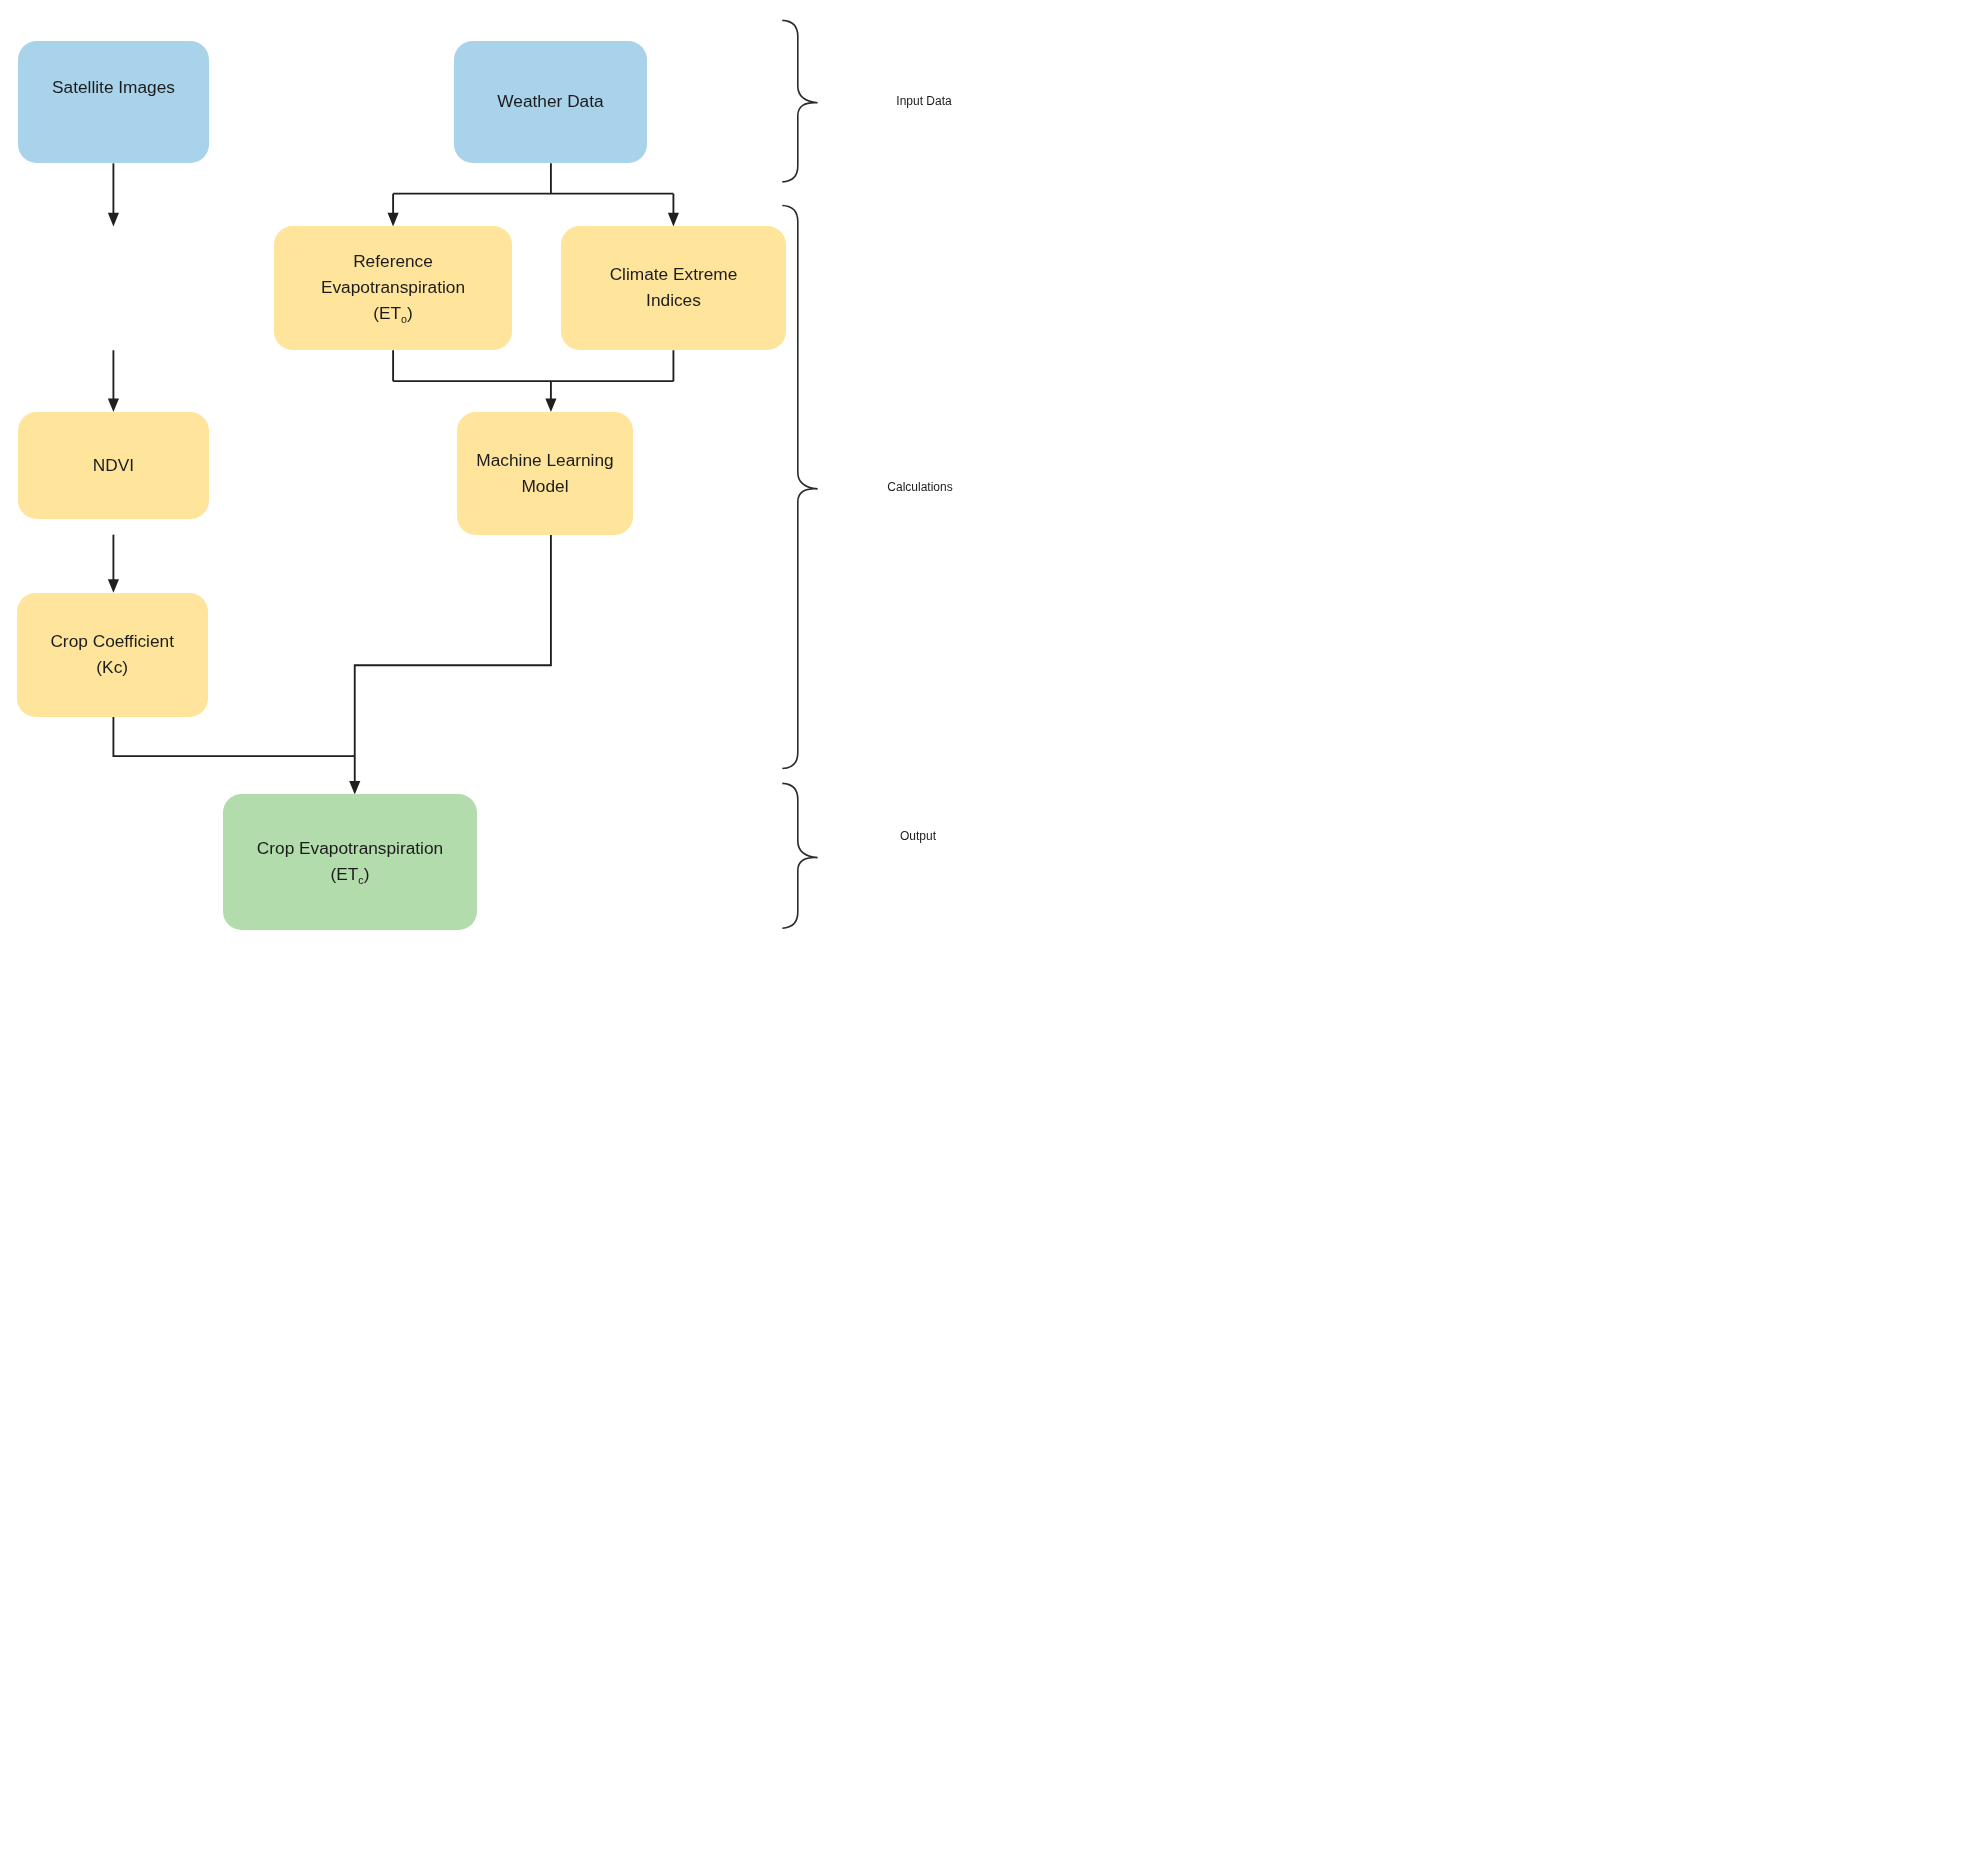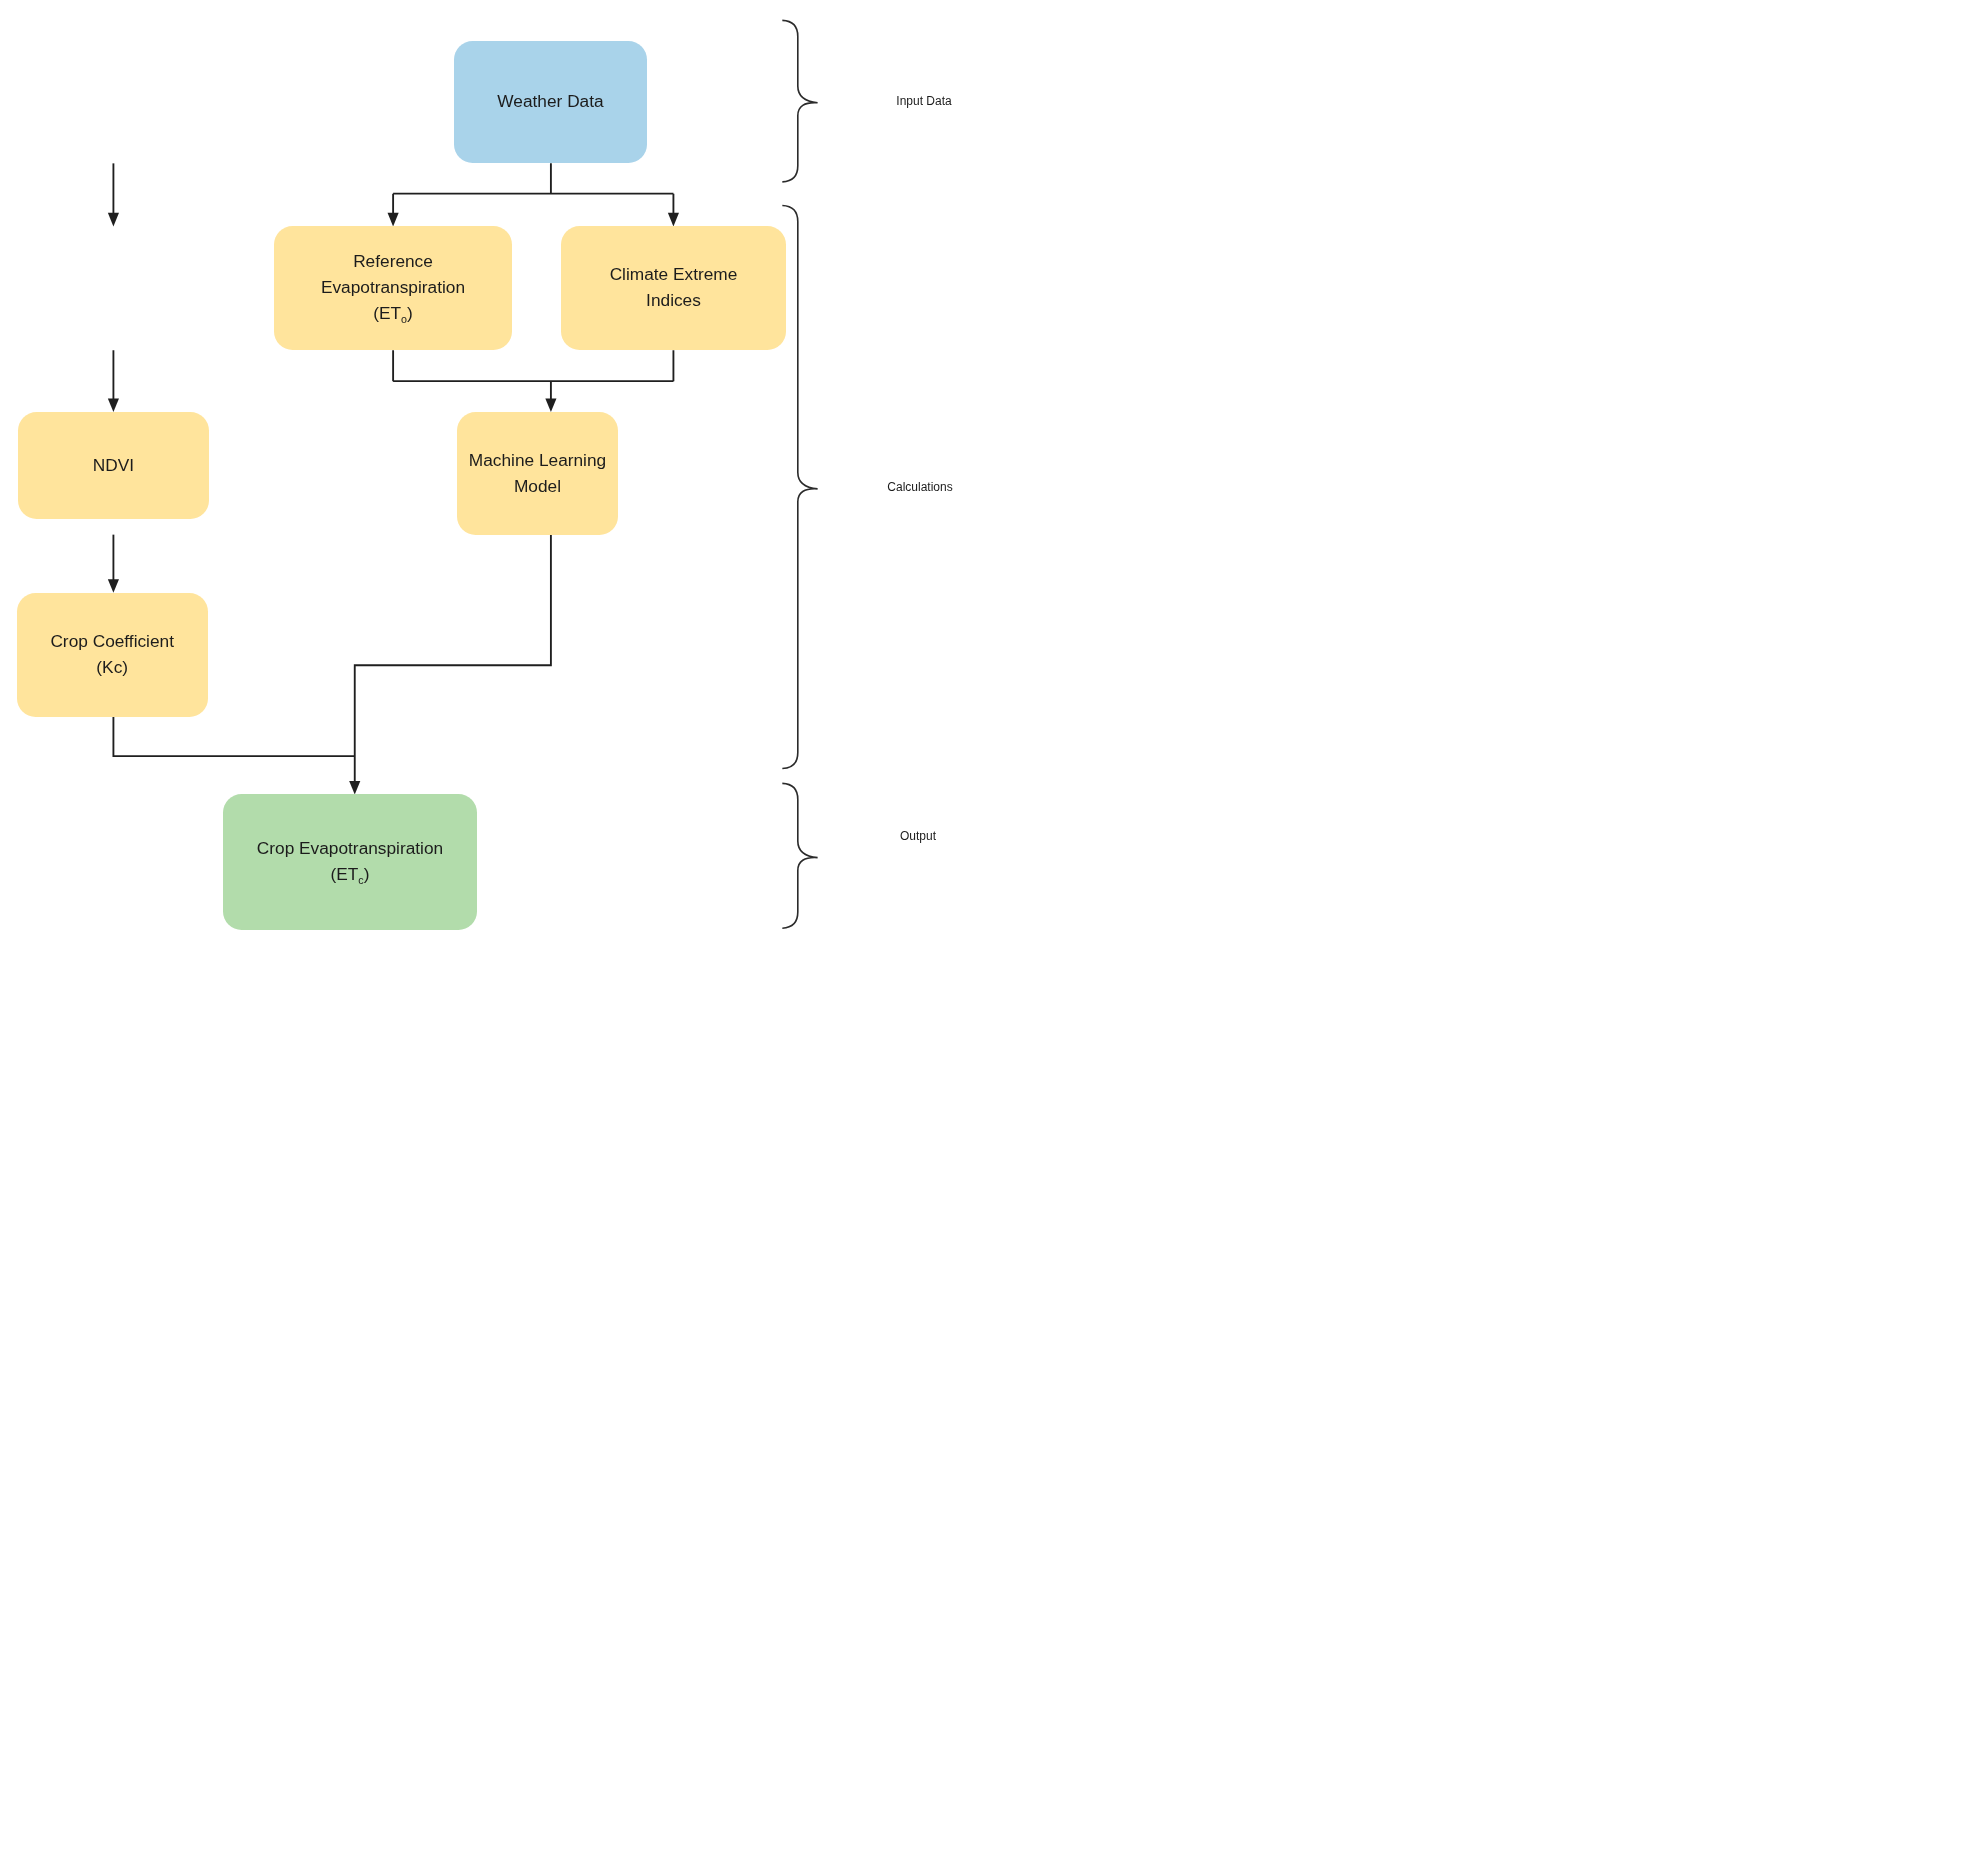--- a/index.html
+++ b/index.html
@@ -79,20 +79,25 @@
     <path class="conn" d="M890 864 V1075 H573 V1264"></path>
 
     <path class="conn" d="M183 1158 V1222 H573"></path>
     <polygon class="head" points="564,1262 582,1262 573,1284"></polygon>
 
     <path class="brace" d="M1264,33 Q1289,34 1289,59 L1289,139 Q1289,163 1321,166 Q1289,164 1289,187 L1289,268 Q1289,293 1264,294"></path>
     <path class="brace" d="M1264,332 Q1289,333 1289,358 L1289,763 Q1289,787 1321,790 Q1289,788 1289,811 L1289,1216 Q1289,1241 1264,1242"></path>
     <path class="brace" d="M1264,1266 Q1289,1267 1289,1292 L1289,1359 Q1289,1383 1321,1386 Q1289,1384 1289,1407 L1289,1474 Q1289,1499 1264,1500"></path>
   </svg>
 
+  <div class="box blue lift" style="left:18px;top:41px;width:191px;height:122px">
+    <div class="box-text">
+      <span class="line">Satellite Images</span>
+    </div>
+  </div>
 
   <div class="box blue" style="left:454px;top:41px;width:193px;height:122px">
     <div class="box-text">
       <span class="line">Weather Data</span>
     </div>
   </div>
 
 
   <div class="box yellow" style="left:274px;top:226px;width:238px;height:124px">
     <div class="box-text">
@@ -108,21 +113,21 @@
       <span class="line">Indices</span>
     </div>
   </div>
 
   <div class="box yellow" style="left:18px;top:412px;width:191px;height:107px">
     <div class="box-text">
       <span class="line">NDVI</span>
     </div>
   </div>
 
-  <div class="box yellow" style="left:457px;top:412px;width:161px;height:123px">
+  <div class="box yellow" style="left:457px;top:412px;width:176px;height:123px">
     <div class="box-text">
       <span class="line">Machine Learning</span>
       <span class="line">Model</span>
     </div>
   </div>
 
   <div class="box yellow" style="left:16.7px;top:593px;width:191px;height:124px">
     <div class="box-text">
       <span class="line">Crop Coefficient</span>
       <span class="line">(Kc)</span>

